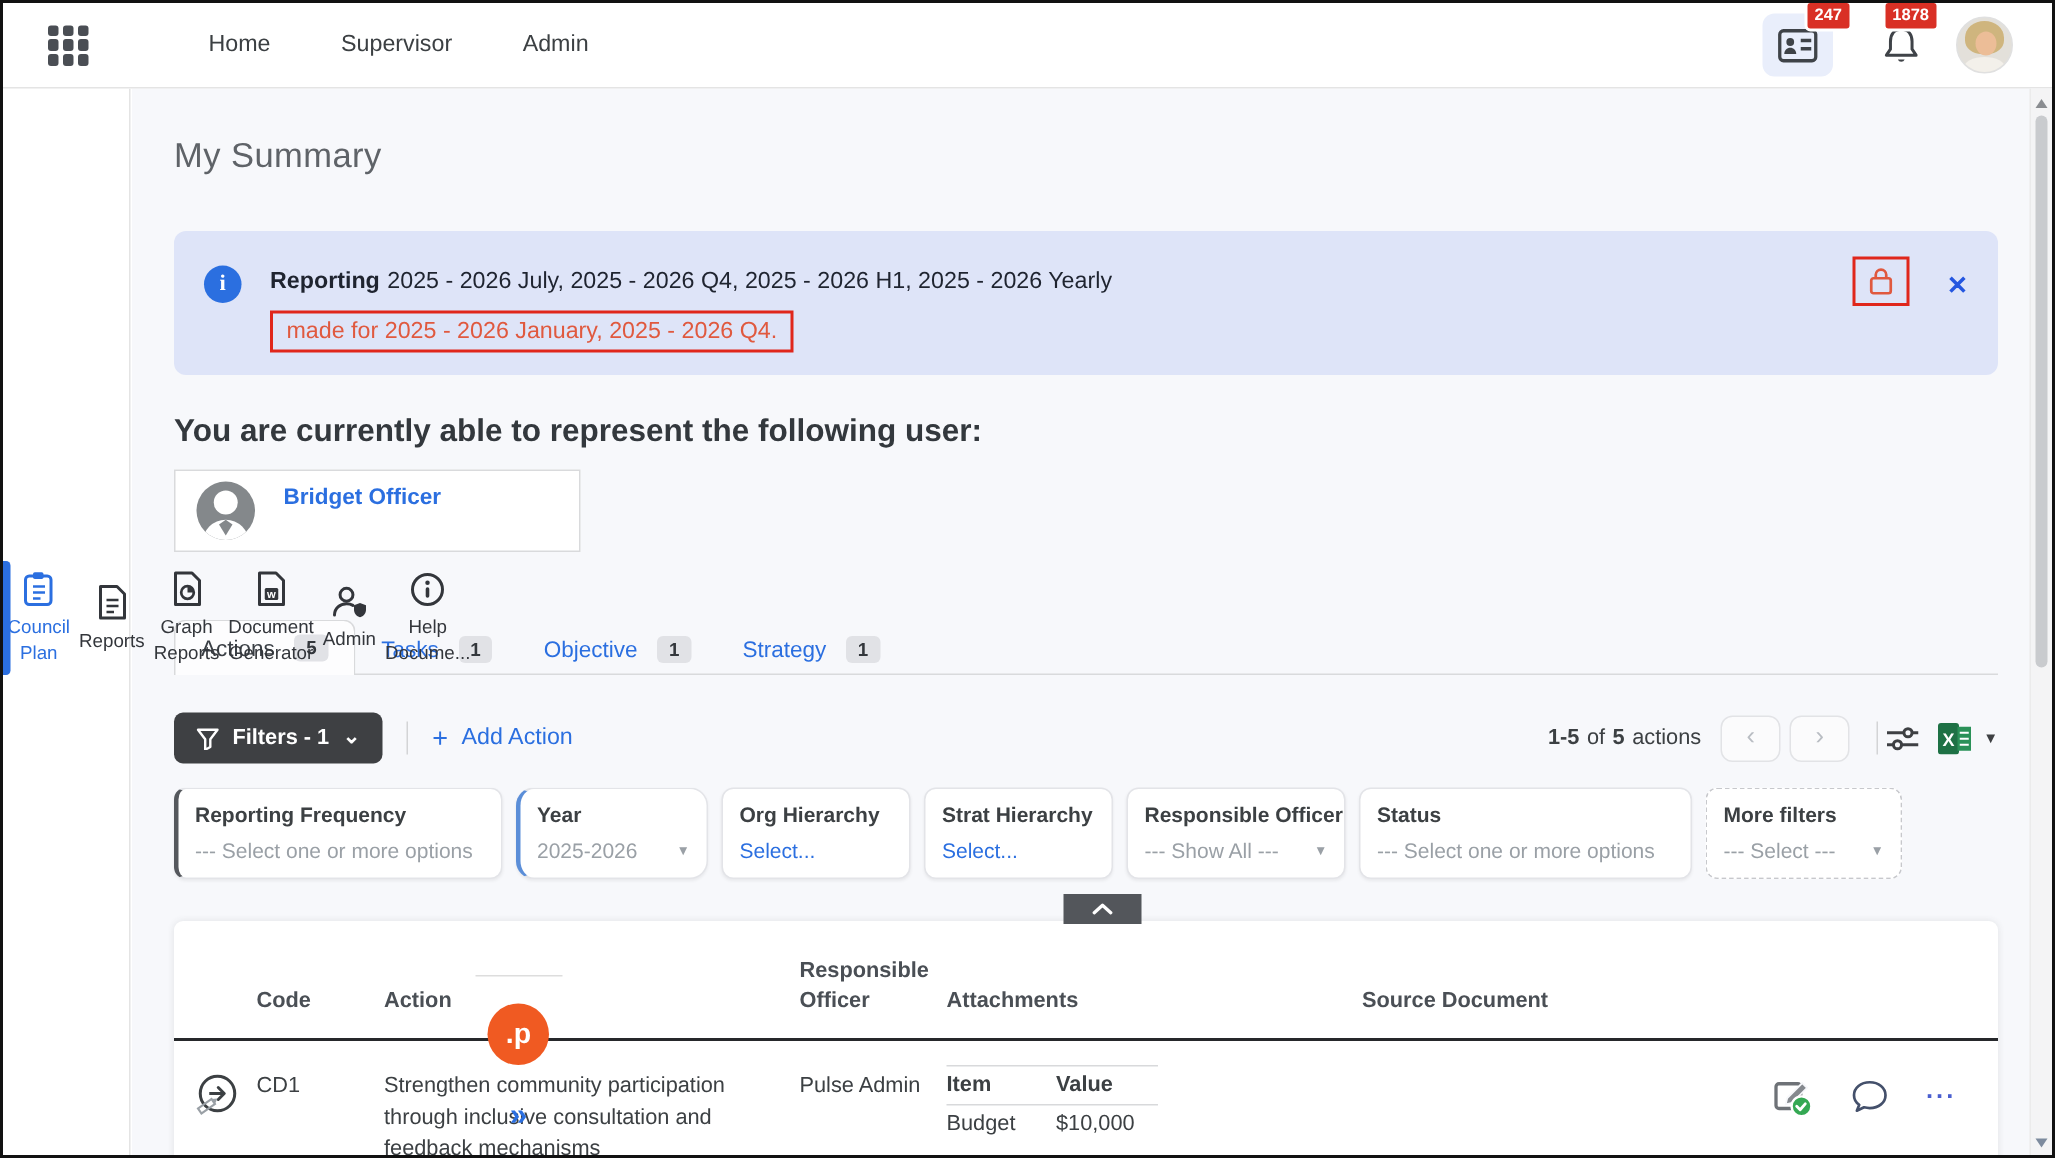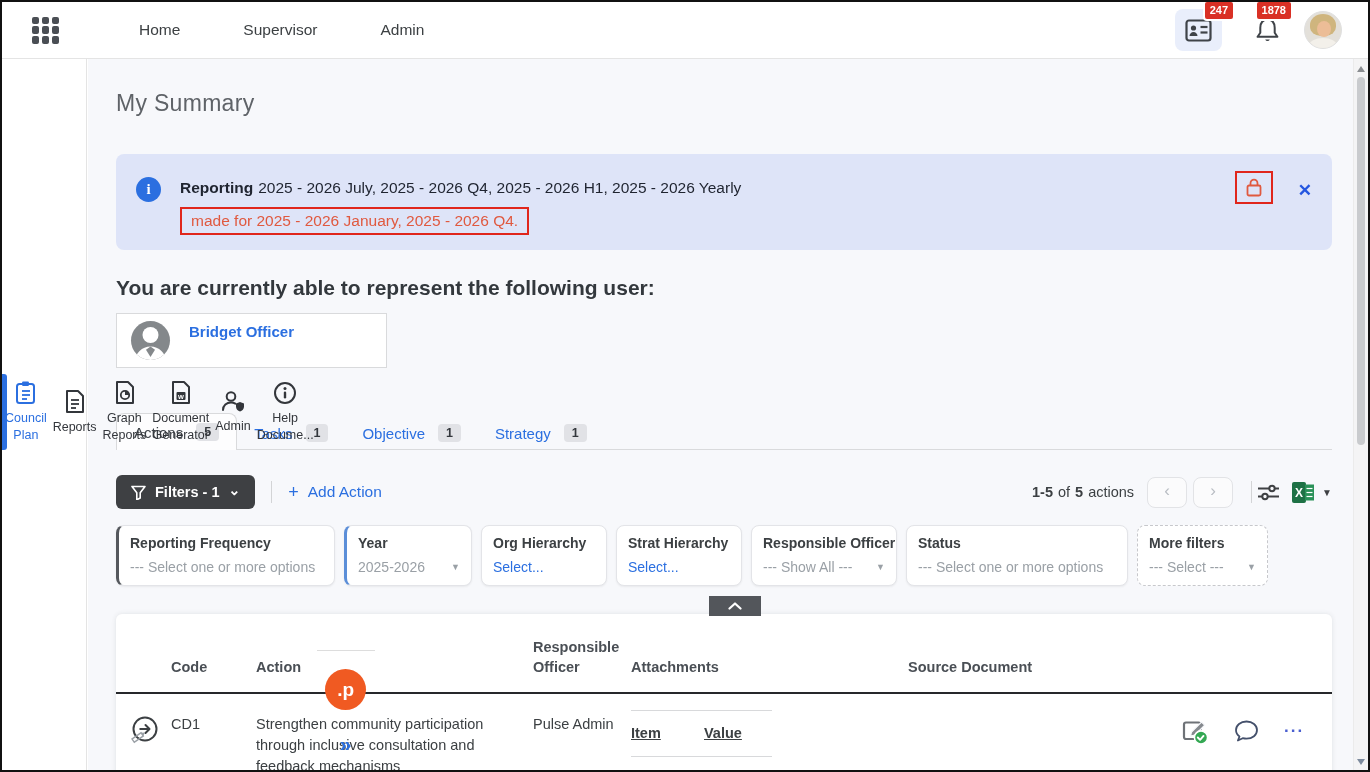--- a/index.html
+++ b/index.html
@@ -4,21 +4,21 @@
 <style>
   * { box-sizing: border-box; margin: 0; padding: 0; }
   html,body { width:1370px; height:772px; }
   body { font-family:"Liberation Sans", sans-serif; background:#fff; }
   .window { position:relative; width:1370px; height:772px; border:2px solid #111; background:#fff; overflow:hidden; }
 
   
   .topnav { position:absolute; top:0; left:0; right:0; height:57px; background:#fff; border-bottom:1px solid #e4e4e4; display:flex; align-items:center; z-index:7; }
   .grid-icon { width:27px; height:27px; display:grid; grid-template-columns:repeat(3,1fr); grid-template-rows:repeat(3,1fr); gap:2.5px; margin-left:30px; cursor:pointer; }
   .grid-icon span { background:#4a4e54; border-radius:2px; }
-  .nav-menu { display:flex; gap:63px; margin-left:80px; font-size:15.5px; color:#3c4043; }
+  .nav-menu { display:flex; gap:47px; margin-left:80px; font-size:15.5px; color:#3c4043; }
   .nav-menu .nav-item { cursor:pointer; }
   .nav-right { margin-left:auto; margin-right:26px; display:flex; align-items:center; gap:24px; }
   .icon-btn { position:relative; cursor:pointer; }
   .cards-btn { width:47px; height:42px; background:#e9eefb; border-radius:8px; display:flex; align-items:center; justify-content:center; }
   .badge { position:absolute; top:-9px; right:-13px; background:#d93025; color:#fff; font-size:11px; font-weight:bold; line-height:1; padding:3px 5px; border-radius:4px; border:2px solid #fff; }
   .bell-btn { width:34px; height:42px; display:flex; align-items:center; justify-content:flex-end; }
   .avatar { width:38px; height:38px; border-radius:50%; background:#e3e0da; position:relative; overflow:hidden; border:1px solid #e0e0e0; }
   .avatar .hair { position:absolute; top:2px; left:5px; right:5px; height:22px; border-radius:50% 50% 42% 42%; background:#cfb57e; }
   .avatar .face { position:absolute; top:9px; left:12px; width:14px; height:16px; border-radius:50%; background:#ecbd97; }
   .avatar .shoulders { position:absolute; bottom:-5px; left:4px; right:4px; height:15px; border-radius:50% 50% 0 0; background:#f3f0ea; }
@@ -87,21 +87,21 @@
   .collapse-btn { width:52px; height:20px; background:#53565b; margin:10px auto -6px; display:flex; align-items:center; justify-content:center; cursor:pointer; position:relative; z-index:3; }
 
   
   .table-card { position:relative; margin-top:4px; margin-right:21px; background:#fff; border-radius:6px 6px 0 0; box-shadow:0 0 5px rgba(60,64,67,.12); height:210px; overflow:hidden; }
   .trow { display:grid; grid-template-columns:55px 85px 277px 98px 277px 1fr 150px; }
   .thead { border-bottom:2px solid #26282b; }
   .thead .tcell { display:flex; align-items:flex-end; padding:24px 10px 15px 0; font-size:14.5px; font-weight:bold; color:#4a4f55; line-height:1.35; }
   .tbody .tcell { padding:20px 10px 10px 0; font-size:14.5px; color:#3c4043; line-height:1.45; }
   .expand-cell { display:flex; justify-content:center; padding-right:0 !important; }
   .mini { width:141px; margin-top:-4px; }
-  .mrow { display:flex; padding:12px 0;text-decoration:underline; }
+  .mrow { display:flex; padding:2px 0; }
   .mrow.mhead { border-top:1px solid #d8d9db; border-bottom:1px solid #d8d9db; font-weight:bold; color:#3c4043; }
   .mitem { width:73px; }
   .row-actions { display:flex; align-items:flex-start; gap:25px; padding-top:24px !important; padding-left:8px; }
   .row-actions > * { cursor:pointer; }
   .dots { color:#4a5fd0; font-size:17px; font-weight:bold; letter-spacing:2px; line-height:.6; margin-top:4px; }
 
   
   .vscroll { position:absolute; top:57px; right:0; bottom:0; width:15px; background:#f4f4f5; border-left:1px solid #ebebeb; z-index:8; }
   .scroll-up { position:absolute; top:7px; left:3px; width:0; height:0; border-left:4.5px solid transparent; border-right:4.5px solid transparent; border-bottom:6px solid #8a8d91; cursor:pointer; }
   .scroll-thumb { position:absolute; top:18px; left:2.5px; width:8px; height:368px; background:#c9cbce; border-radius:5px; cursor:pointer; }
@@ -350,21 +350,21 @@
       </div>
     </div>
 
     <div class="filter-row">
       <div class="fbox accent-dark" style="width:219px;">
         <div class="flabel">Reporting Frequency</div>
         <div class="fvalue">
             <span>--- Select one or more options</span>
           </div>
       </div>
-      <div class="fbox accent-blue" style="width:128px;">
+      <div class="fbox accent-blue" style="width:128px;border-radius:12px;">
         <div class="flabel">Year</div>
         <div class="fvalue">
             <span>2025-2026</span>
             <span class="fcaret">▼</span>
           </div>
       </div>
       <div class="fbox" style="width:126px;">
         <div class="flabel">Org Hierarchy</div>
         <div class="fvalue link">
             <span>Select...</span>

